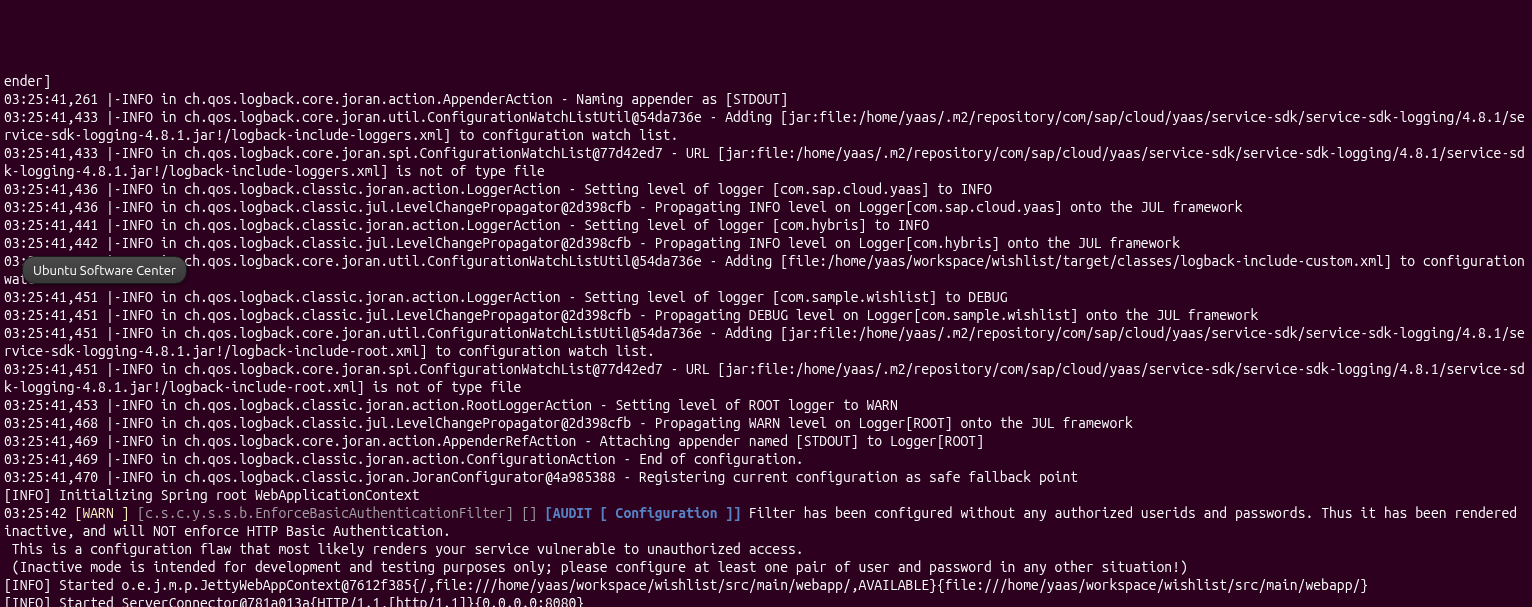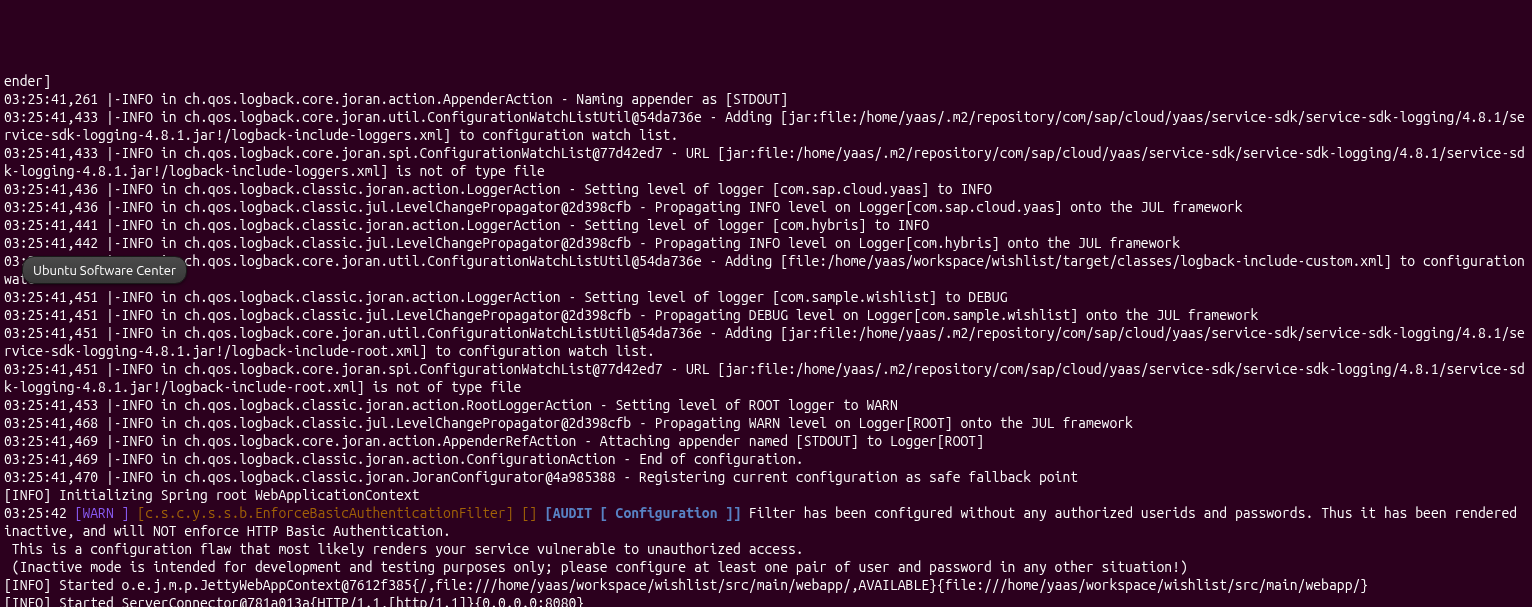--- a/index.html
+++ b/index.html
@@ -22,24 +22,24 @@
       word-break: break-all;
     }
     .terminal {
       position: relative;
     }
     .log-line {
       white-space: pre-wrap;
       word-break: break-all;
     }
     .warn {
-      color: #8b5cf6;
+      color: #fef9c3;
     }
     .logger-class {
-      color: #a16207;
+      color: #a3a3a3;
       text-align: right;
     }
     .audit {
       color: #5882c4;
       font-weight: bold;
     }
     .tooltip {
       position: absolute;
       background: #3c3c3c;
       background: linear-gradient(to bottom, #4a4a4a, #383838);

